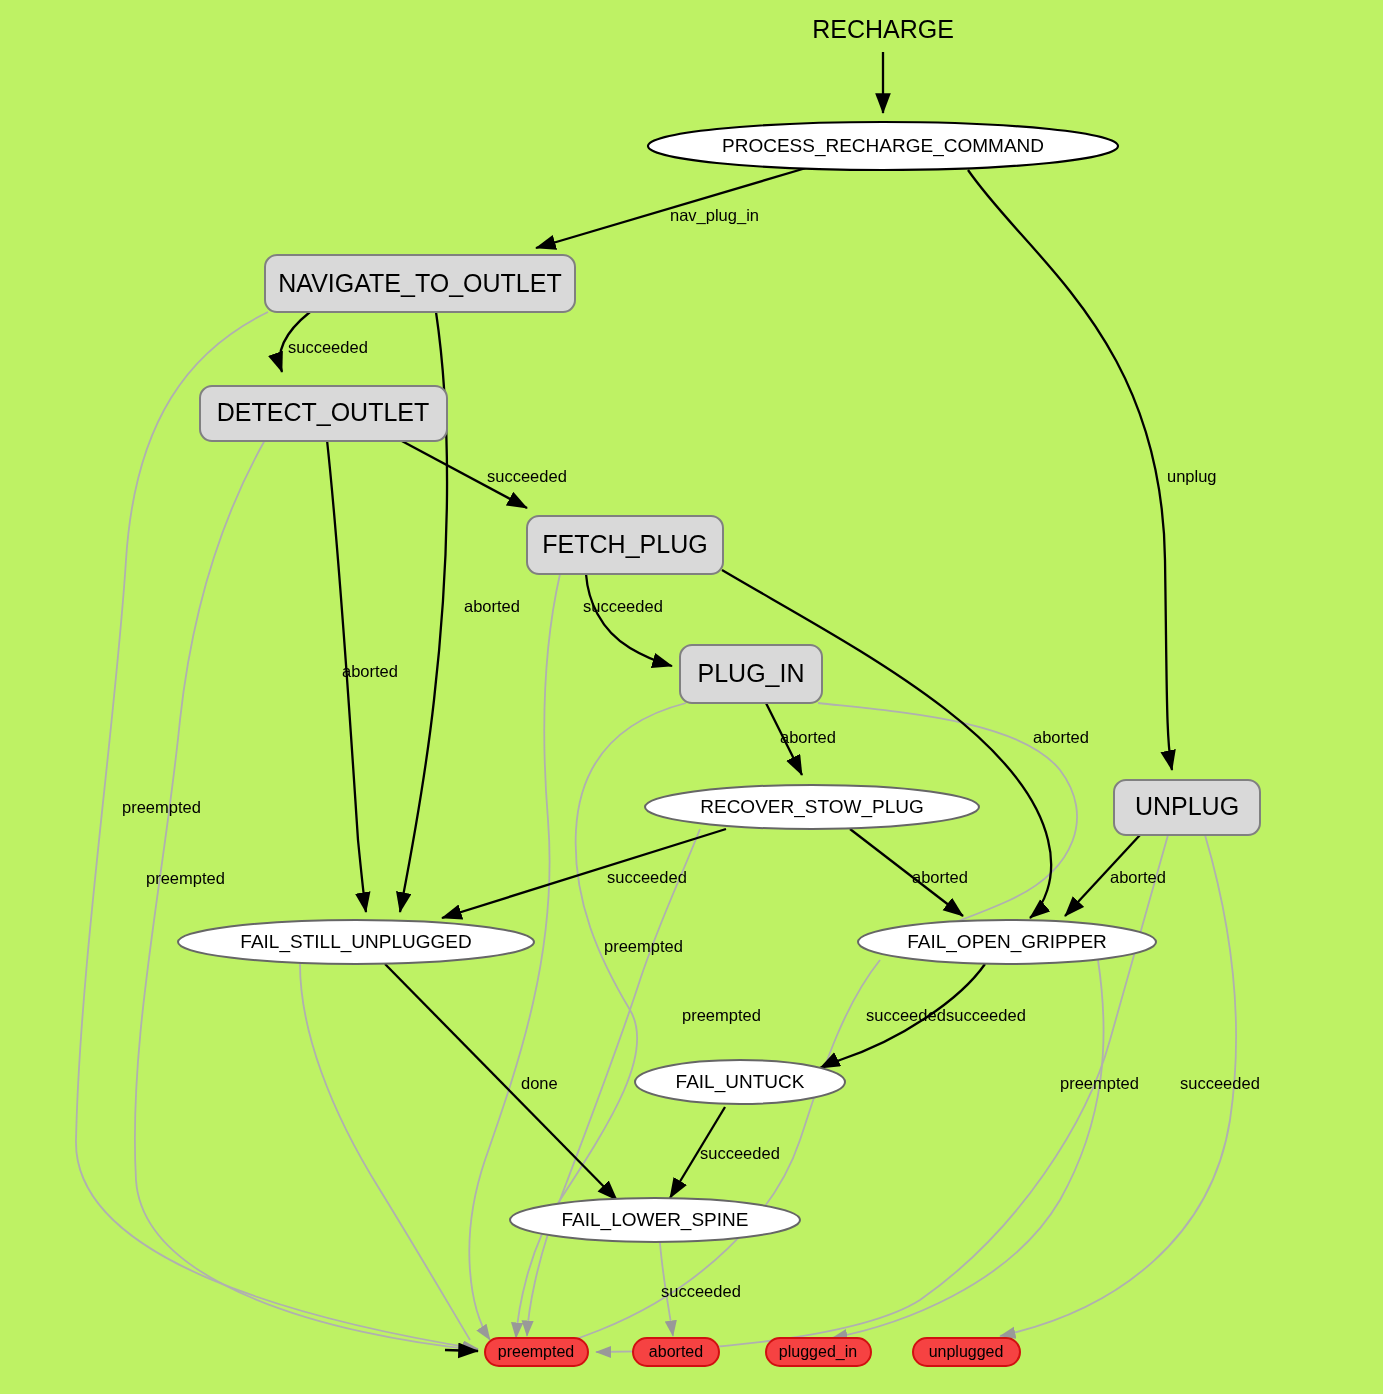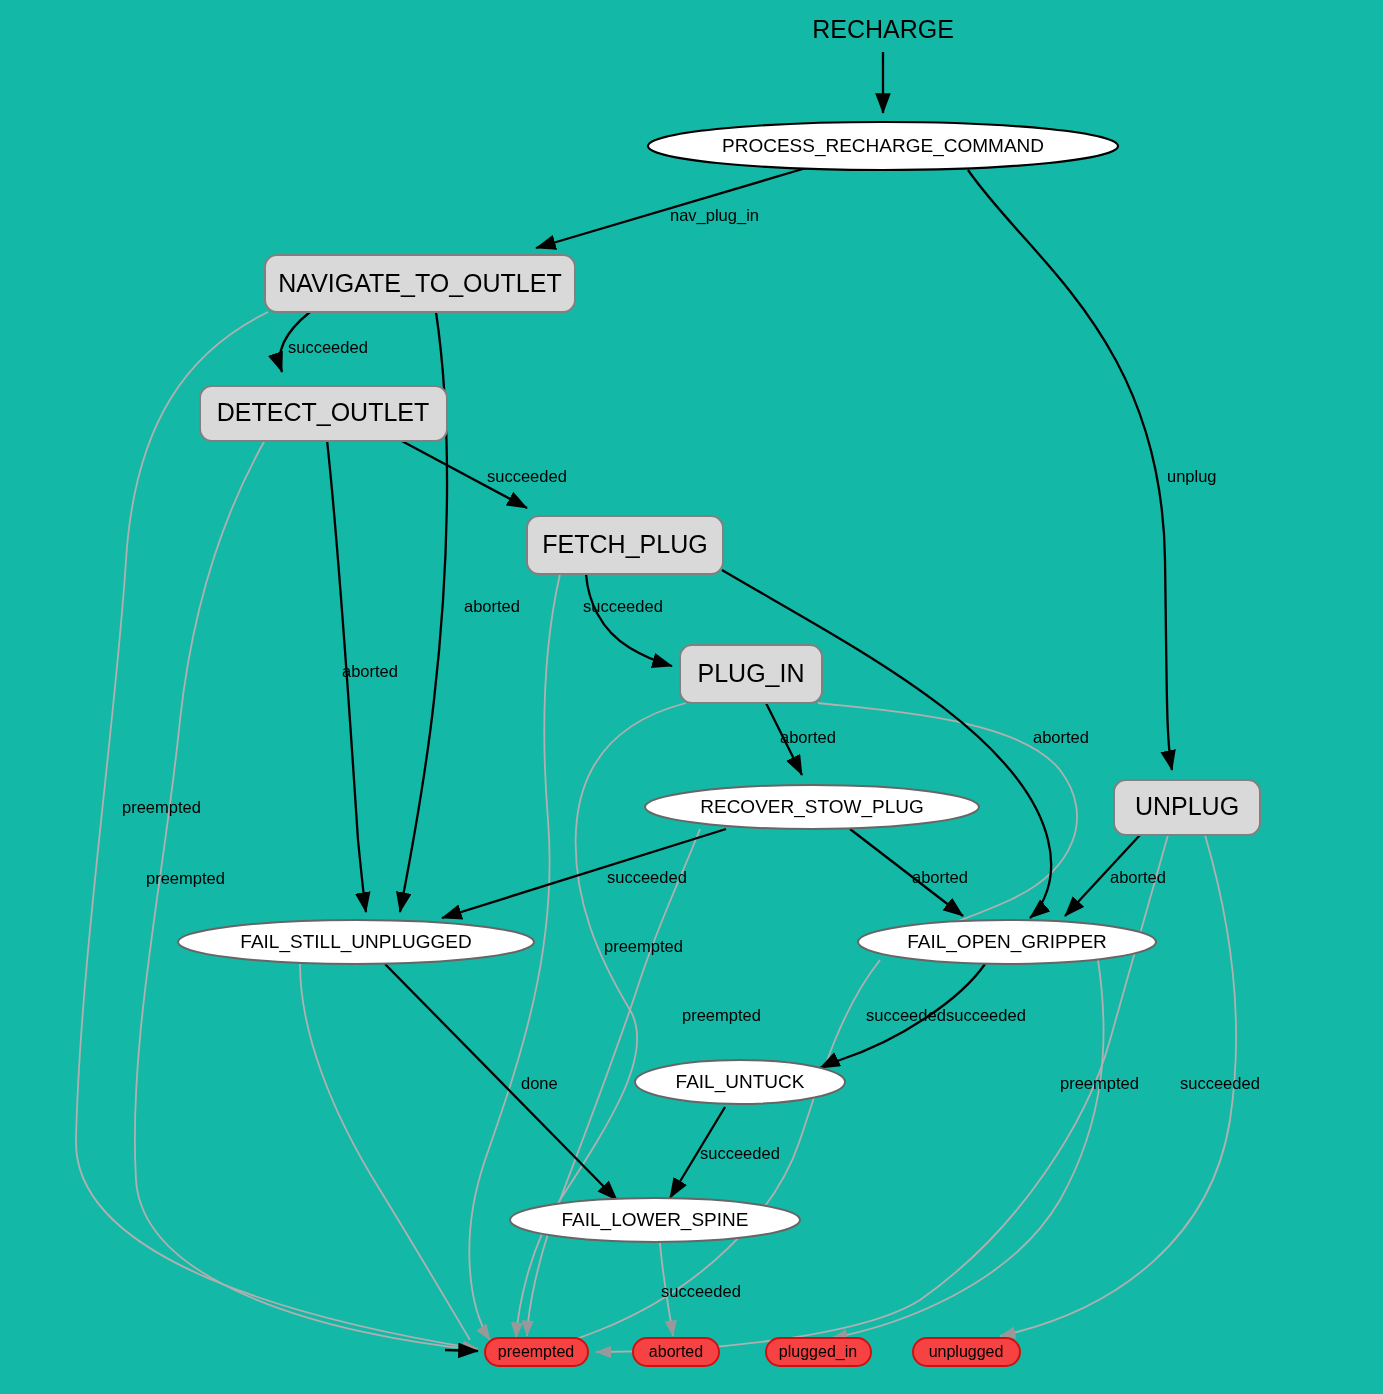--- a/index.html
+++ b/index.html
@@ -7,21 +7,21 @@
     padding: 0;
     background: #ffffff;
   }
   body {
     font-family: "Liberation Sans", sans-serif;
   }
   #diagram-root {
     position: relative;
     width: 1383px;
     height: 1394px;
-    background: #14b8a6;
+    background: #bef264;
     overflow: hidden;
   }
   svg#graph {
     position: absolute;
     left: 0;
     top: 0;
     width: 1383px;
     height: 1394px;
   }
   

